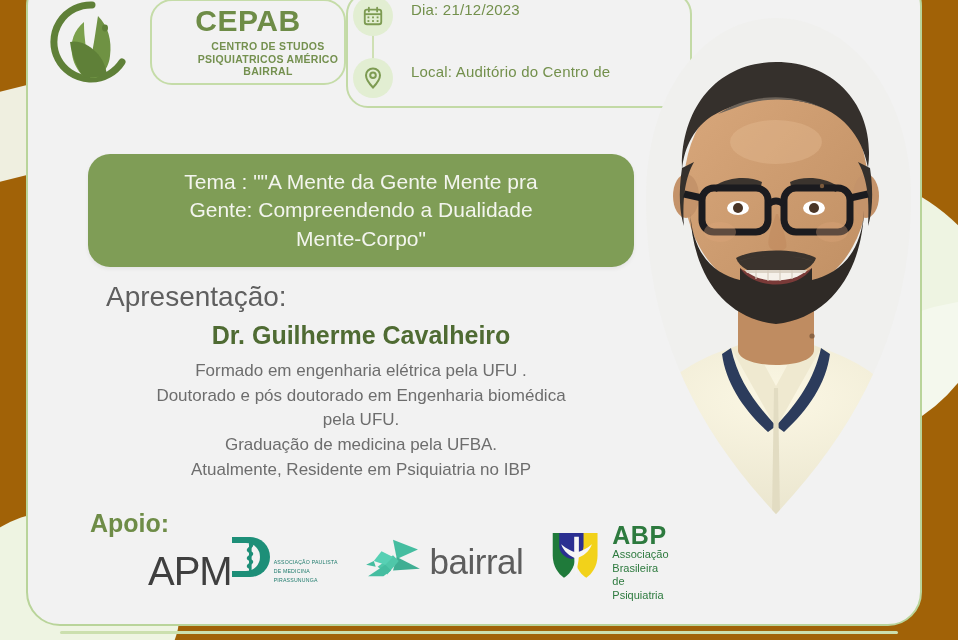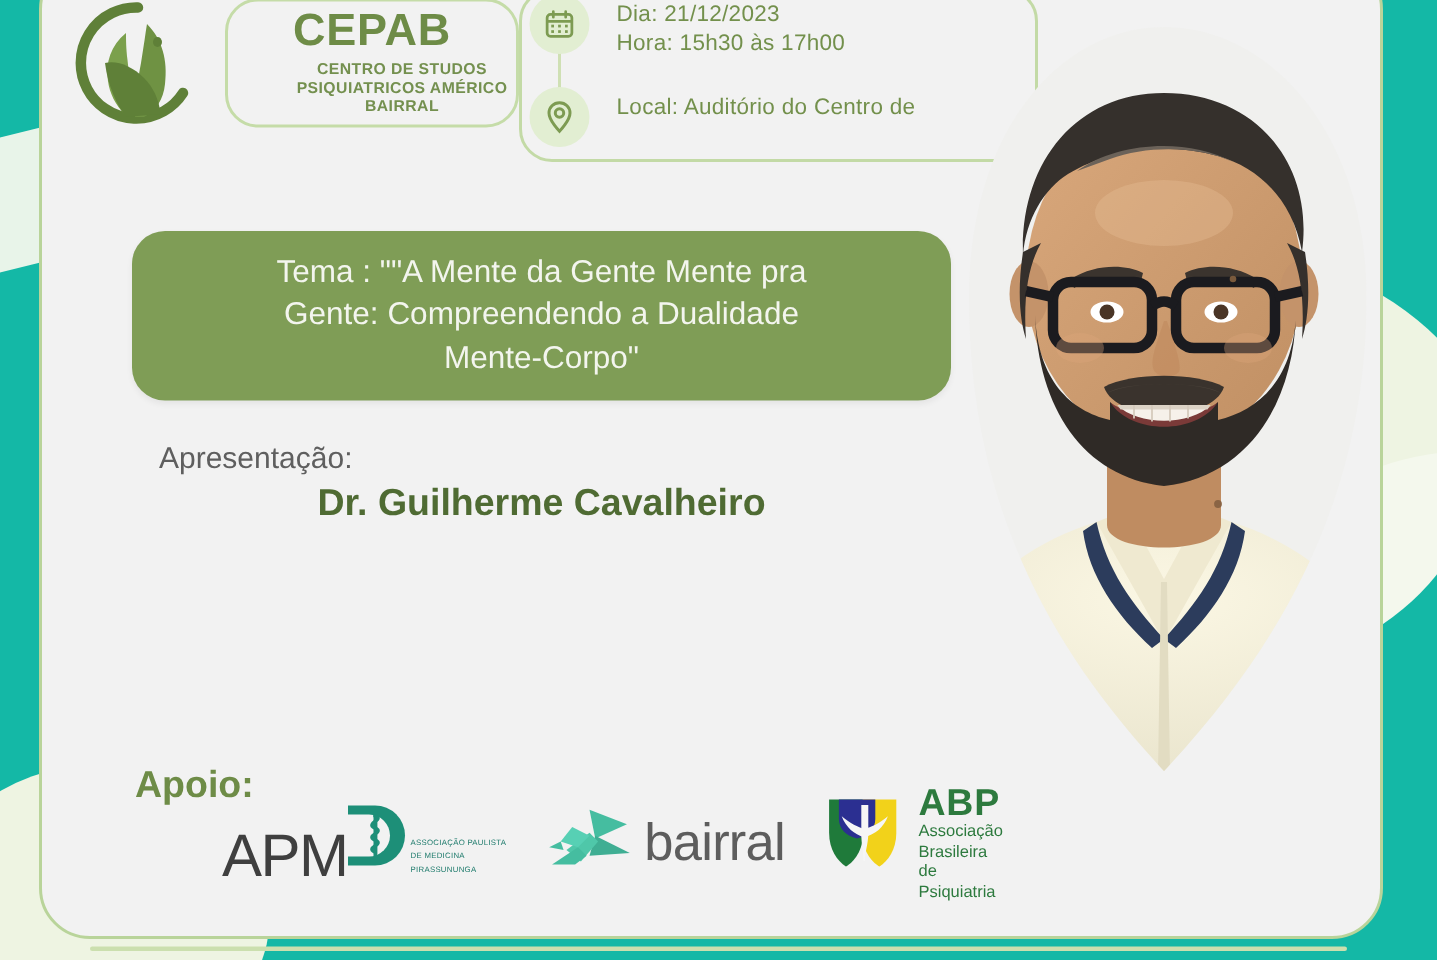--- a/index.html
+++ b/index.html
@@ -10,21 +10,21 @@
   body {
     font-family: "Liberation Sans", sans-serif;
     width: 958px;
     height: 640px;
     overflow: hidden;
   }
   .poster {
     position: relative;
     width: 958px;
     height: 640px;
-    background: #14b8a6;
+    background: #a16207;
     overflow: hidden;
   }
   
   .bg-leaf-left {
     position: absolute;
     left: -40px;
     top: 88px;
     width: 110px;
     height: 90px;
     background: #f3f7ec;
@@ -188,22 +188,22 @@
     font-size: 21px;
     line-height: 1.34;
     text-align: center;
     padding: 0 18px;
   }
 
   
   .apresentacao {
     position: absolute;
     left: 78px;
-    top: 321px;
-    font-size: 20px;
+    top: 307px;
+    font-size: 28px;
     color: #5f5f5f;
   }
   .speaker-name {
     position: absolute;
     left: 60px;
     top: 347px;
     width: 546px;
     text-align: center;
     font-size: 25px;
     font-weight: bold;
@@ -346,37 +346,43 @@
 
       <div class="icon-badge pin">
         <svg viewBox="0 0 24 24" width="24" height="24" aria-hidden="true">
           <path d="M12 2.5c-4 0-7 3-7 6.8 0 5 7 12.2 7 12.2s7-7.2 7-12.2c0-3.8-3-6.8-7-6.8z" fill="none" stroke="#7d9b52" stroke-width="2"></path>
           <circle cx="12" cy="9.3" r="2.8" fill="none" stroke="#7d9b52" stroke-width="2"></circle>
         </svg>
       </div>
 
       <div class="info-line info-date">
         <div>Dia:  21/12/2023</div>
-        <div>Hora: 15h30 às 17h00</div>
       </div>
 
       <div class="info-line info-place">
         <div>Local: Auditório do Centro de</div>
       </div>
 
       <div class="theme-box">
         <div class="theme-text">
           <div>Tema : ""A Mente da Gente Mente pra</div>
           <div>Gente: Compreendendo a Dualidade</div>
           <div>Mente-Corpo"</div>
         </div>
       </div>
 
       <div class="apresentacao">Apresentação:</div>
       <div class="speaker-name">Dr. Guilherme Cavalheiro</div>
+      <div class="bio">
+        <div>Formado em engenharia elétrica pela UFU .</div>
+        <div>Doutorado e pós doutorado em Engenharia biomédica</div>
+        <div>pela UFU.</div>
+        <div>Graduação de medicina pela UFBA.</div>
+        <div>Atualmente, Residente em Psiquiatria no IBP</div>
+      </div>
 
       <div class="apoio-label">Apoio:</div>
 
       <div class="logo-row">
 
         <div class="logo-apm">
           <div class="apm-word">APM</div>
           <div class="apm-mark">
             <svg viewBox="0 0 42 52" width="42" height="52" aria-hidden="true">
               <path d="M2 2 h18 a20 20 0 0 1 0 40 H2 Z" fill="#1d8f78"></path>

